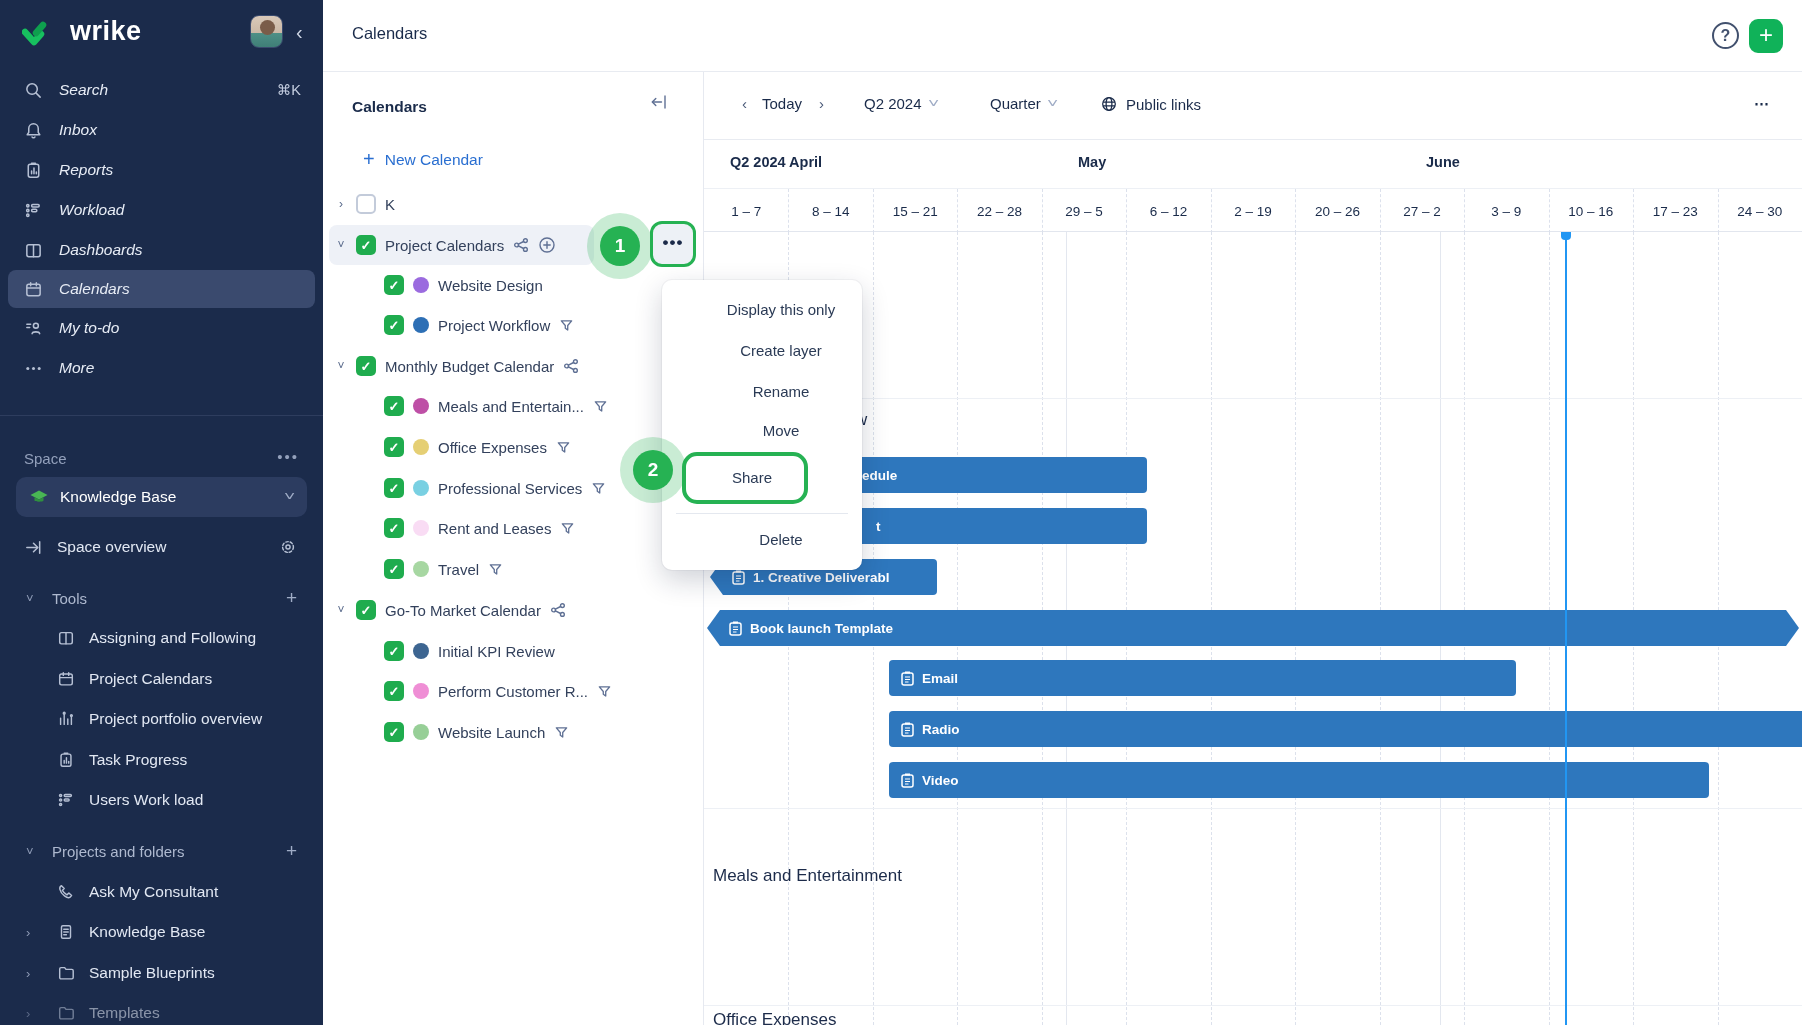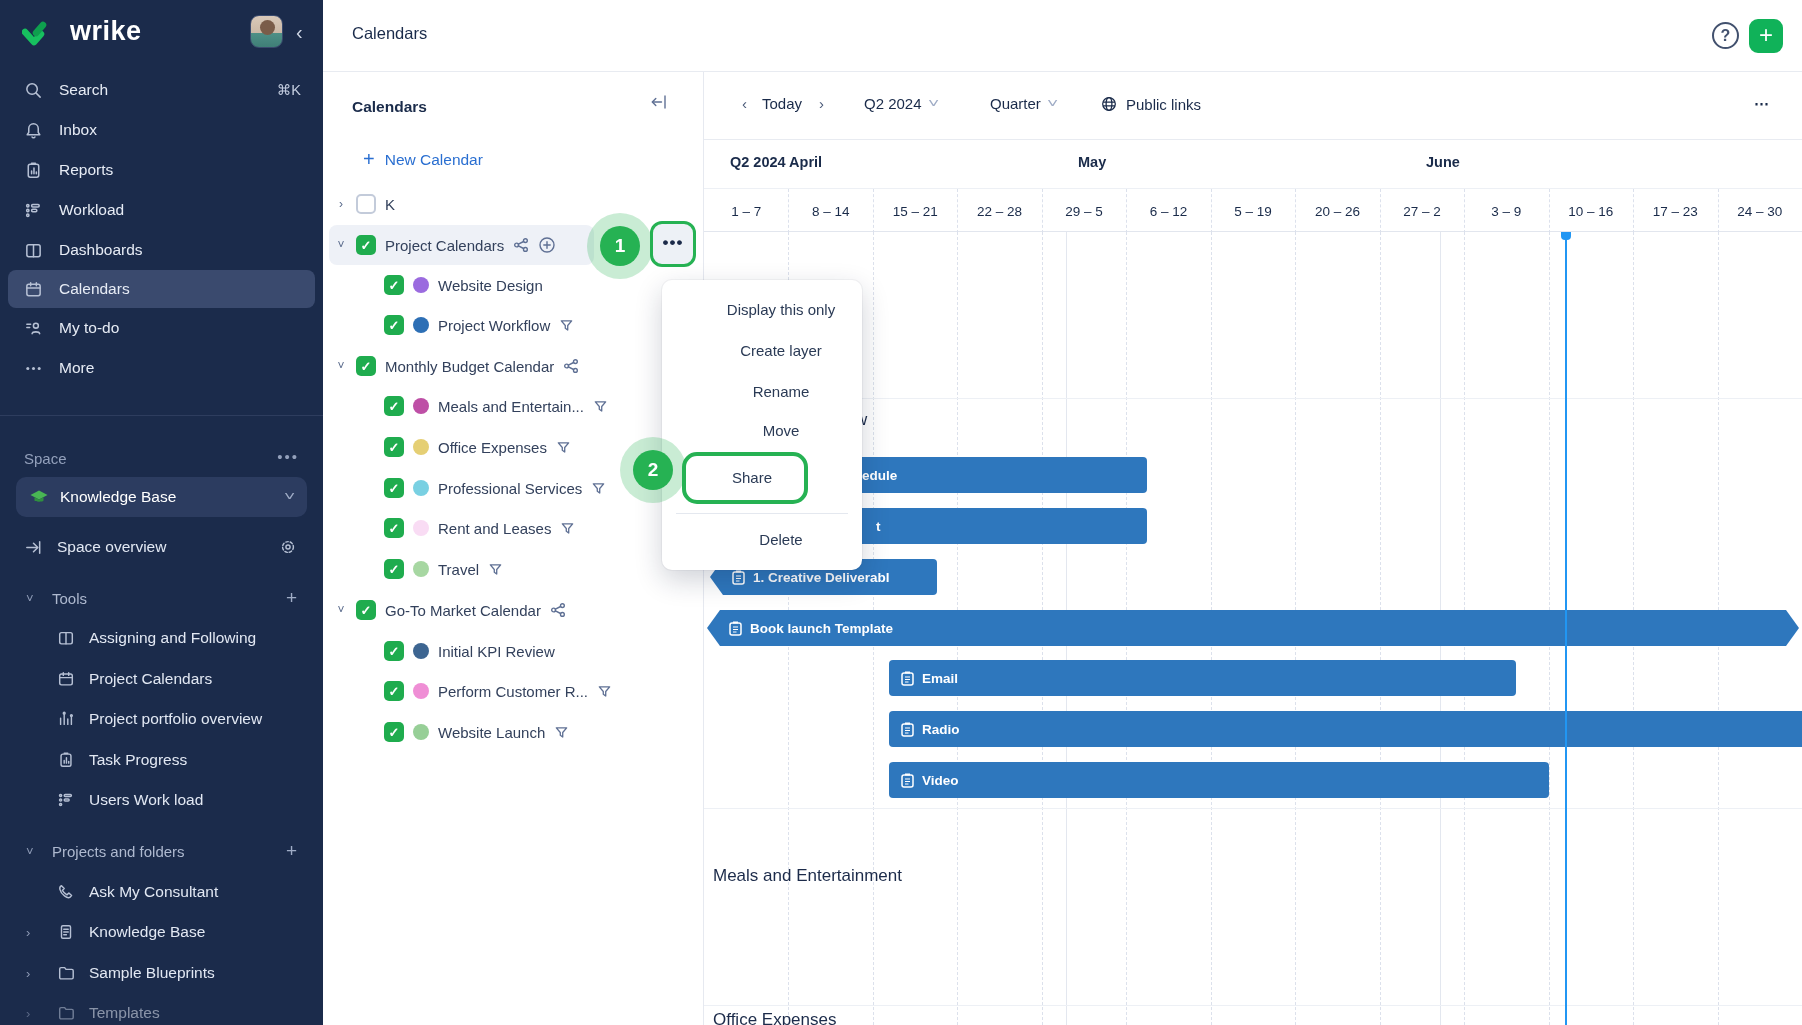--- a/index.html
+++ b/index.html
@@ -9,21 +9,21 @@
 
   
   #sidebar { position:absolute; left:0; top:0; width:323px; height:1025px; background:#1B2B4B; color:#E7ECF5; }
   .logo-row { position:absolute; left:22px; top:16px; display:flex; align-items:flex-end; }
   .logo-text { color:#fff; font-size:27px; font-weight:800; letter-spacing:.5px; margin-left:10px; }
   .avatar { position:absolute; left:250px; top:15px; width:33px; height:33px; border-radius:9px; background:linear-gradient(180deg,#d9c9b9 0%,#cbb8a6 55%,#4e8f86 56%,#3f7f77 100%); overflow:hidden; border:1px solid #3a4a6e; }
   .avatar::before { content:""; position:absolute; left:9px; top:4px; width:15px; height:15px; border-radius:50%; background:#7a5c49; }
   .sb-collapse { position:absolute; left:296px; top:22px; color:#cdd5e4; font-size:20px; line-height:20px; }
   .nav { position:absolute; left:0; top:70px; width:323px; }
   .nav-item { position:relative; display:flex; align-items:center; height:40px; padding-left:24px; font-size:15.5px; color:#E7ECF5; cursor:pointer; }
-  .nav-item .lbl { margin-left:16px; }
+  .nav-item .lbl { margin-left:16px;font-style:italic; }
   .nav-item.sel { background:#3A4A6E; border-radius:8px; margin:0 8px; padding-left:16px; height:38px; }
   .shortcut { position:absolute; right:22px; color:#C3CCDF; font-size:14.5px; }
   .sb-divider { position:absolute; left:0; top:415px; width:323px; height:1px; background:#2E3D5E; }
   .sec-label { position:absolute; left:24px; color:#93A0BB; font-size:15px; }
   .sec-dots { position:absolute; right:24px; color:#93A0BB; font-size:15px; letter-spacing:2px; }
   .space-pill { position:absolute; left:16px; top:477px; width:291px; height:40px; background:#2C3C60; border-radius:10px; display:flex; align-items:center; padding:0 14px; cursor:pointer; }
   .space-pill .lbl { color:#fff; font-size:15.5px; margin-left:12px; flex:1; }
   .caret { color:#9FACC6; font-size:12px; transform:scaleX(1.6); }
   .sb-row { position:absolute; left:0; width:323px; height:40px; display:flex; align-items:center; font-size:15.5px; color:#E2E8F3; cursor:pointer; }
   .sb-row .ico { margin-left:24px; }
@@ -459,21 +459,21 @@
     <span class="month-lbl" style="left:26px">Q2 2024 April</span>
     <span class="month-lbl" style="left:374px">May</span>
     <span class="month-lbl" style="left:722px">June</span>
     <div id="week-row">
         <div class="week-cell" style="left: 0px; width: 84.4615px;">1 – 7</div>
         <div class="week-cell" style="left: 84.4615px; width: 84.4615px;">8 – 14</div>
         <div class="week-cell" style="left: 168.923px; width: 84.4615px;">15 – 21</div>
         <div class="week-cell" style="left: 253.385px; width: 84.4615px;">22 – 28</div>
         <div class="week-cell" style="left: 337.846px; width: 84.4615px;">29 – 5</div>
         <div class="week-cell" style="left: 422.308px; width: 84.4615px;">6 – 12</div>
-        <div class="week-cell" style="left: 506.769px; width: 84.4615px;">5 – 19</div>
+        <div class="week-cell" style="left: 506.769px; width: 84.4615px;">2 – 19</div>
         <div class="week-cell" style="left: 591.231px; width: 84.4615px;">20 – 26</div>
         <div class="week-cell" style="left: 675.692px; width: 84.4615px;">27 – 2</div>
         <div class="week-cell" style="left: 760.154px; width: 84.4615px;">3 – 9</div>
         <div class="week-cell" style="left: 844.615px; width: 84.4615px;">10 – 16</div>
         <div class="week-cell" style="left: 929.077px; width: 84.4615px;">17 – 23</div>
         <div class="week-cell" style="left: 1013.54px; width: 84.4615px;">24 – 30</div>
         <div class="vline-d" style="left: 84.4615px; height: 44px;"></div>
         <div class="vline-d" style="left: 168.923px; height: 44px;"></div>
         <div class="vline-d" style="left: 253.385px; height: 44px;"></div>
         <div class="vline-d" style="left: 337.846px; height: 44px;"></div>
@@ -545,21 +545,21 @@
       <span>Email</span>
     </div>
     <div class="bar" style="left:185px; top:479px; width:913px; border-radius:4px 0 0 4px">
       <svg width="13" height="15" viewBox="0 0 13 15">
           <rect x="1" y="2" width="11" height="12" rx="2" fill="none" stroke="#fff" stroke-width="1.5"></rect>
           <path d="M4 1.5h5" stroke="#fff" stroke-width="2.2"></path>
           <path d="M4 6h5M4 8.5h5M4 11h3.5" stroke="#fff" stroke-width="1.2"></path>
         </svg>
       <span>Radio</span>
     </div>
-    <div class="bar" style="left:185px; top:530px; width:660px">
+    <div class="bar" style="left:185px; top:530px; width:820px">
       <svg width="13" height="15" viewBox="0 0 13 15">
           <rect x="1" y="2" width="11" height="12" rx="2" fill="none" stroke="#fff" stroke-width="1.5"></rect>
           <path d="M4 1.5h5" stroke="#fff" stroke-width="2.2"></path>
           <path d="M4 6h5M4 8.5h5M4 11h3.5" stroke="#fff" stroke-width="1.2"></path>
         </svg>
       <span>Video</span>
     </div>
 
     <span class="gsec" style="left:9px; top:634px">Meals and Entertainment</span>
     <span class="gsec" style="left:9px; top:778px">Office Expenses</span>

